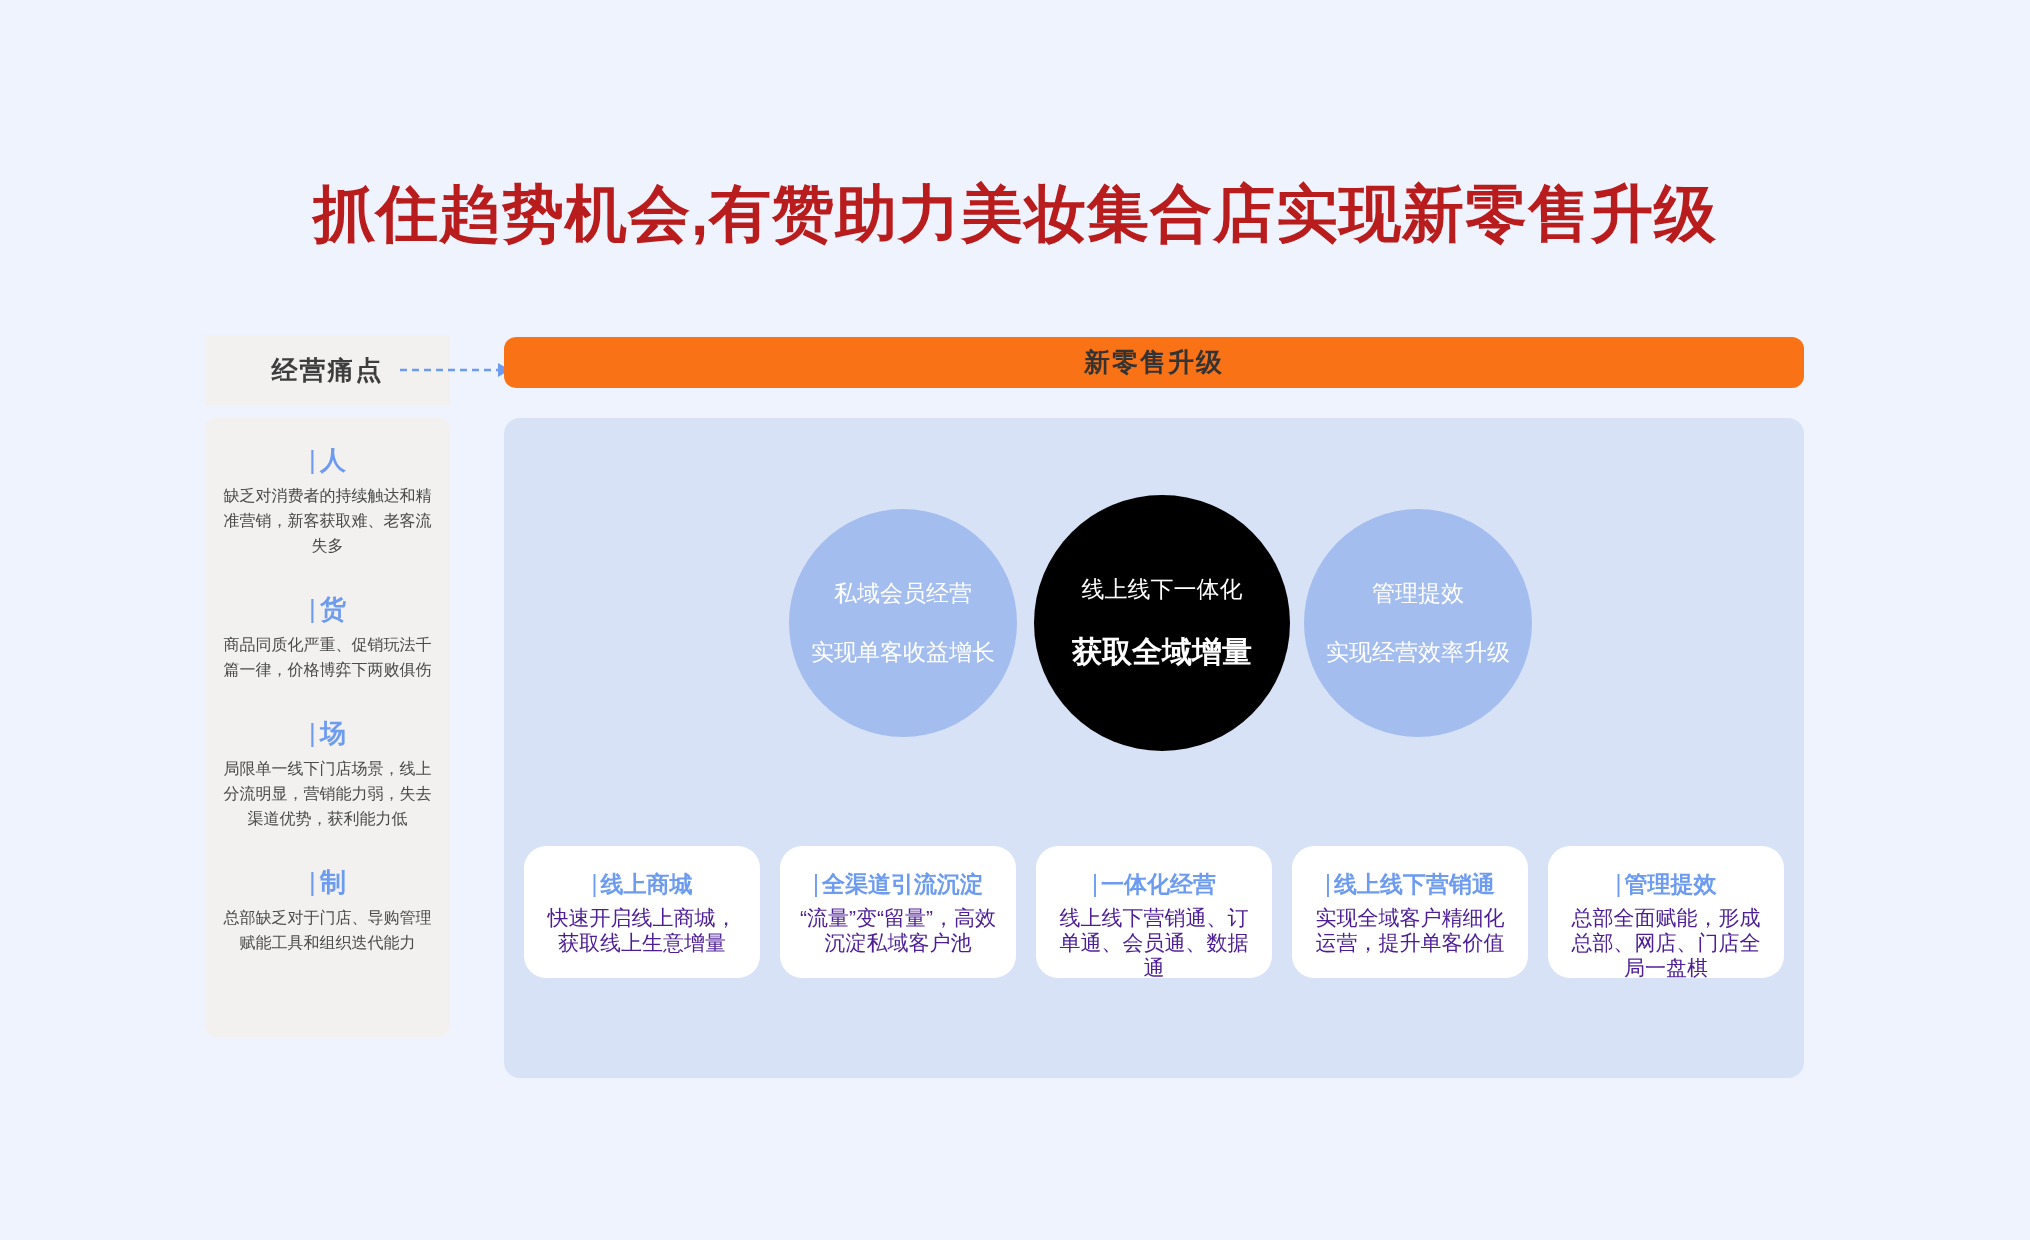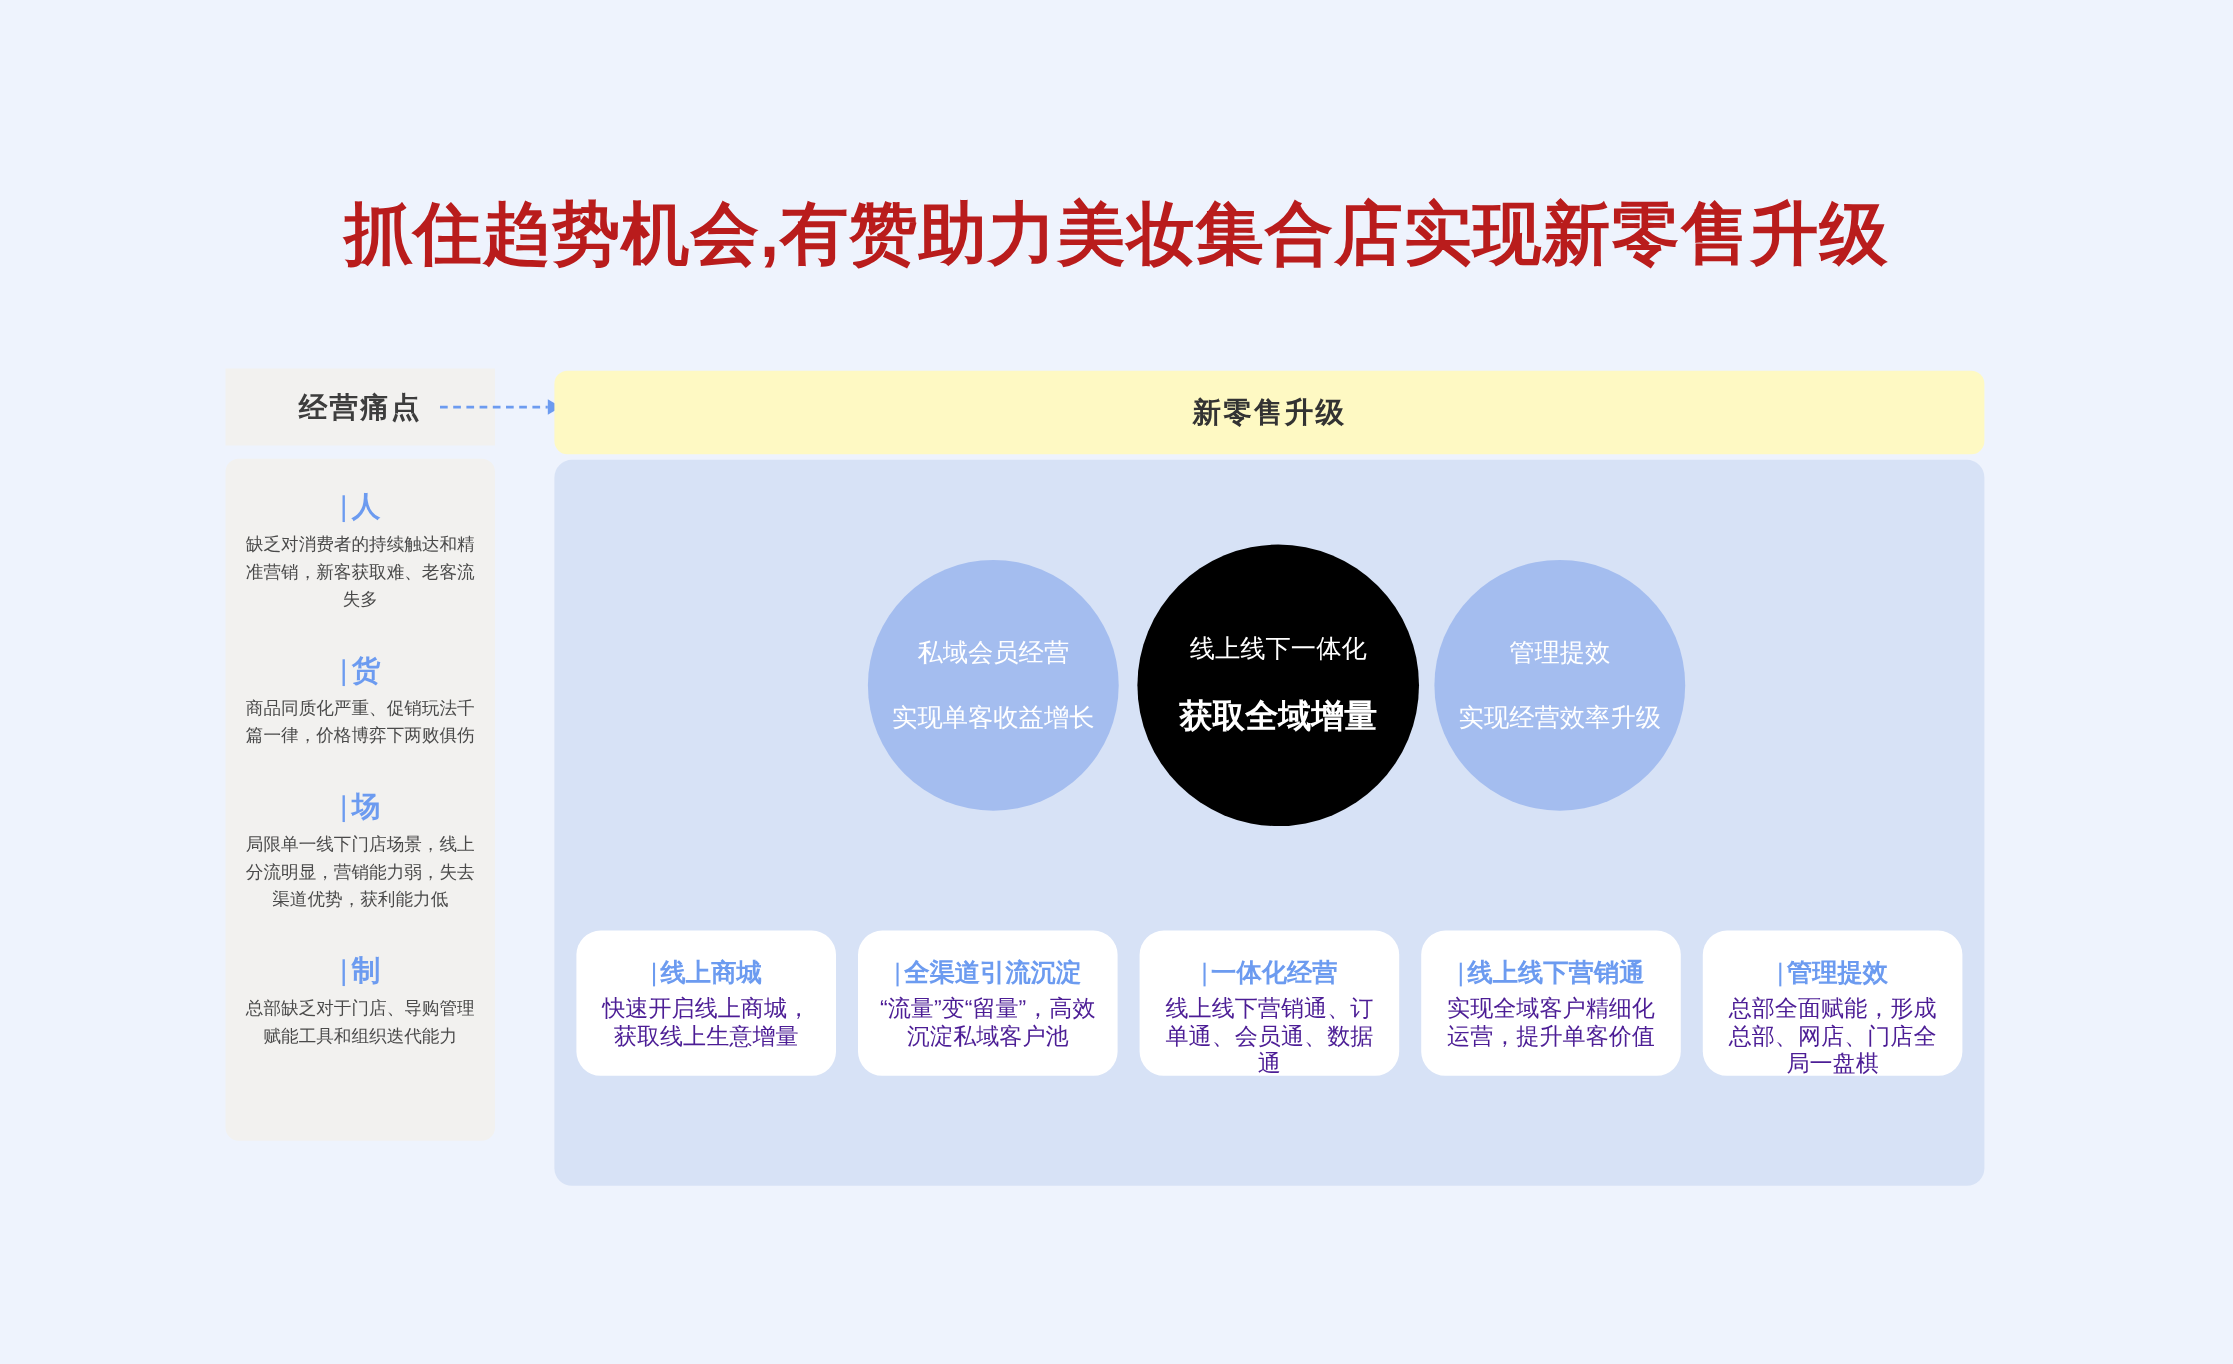--- a/index.html
+++ b/index.html
@@ -98,22 +98,22 @@
     height: 24px;
     pointer-events: none;
   }
 
   
   .banner {
     position: absolute;
     left: 504px;
     top: 337px;
     width: 1300px;
-    height: 76px;
-    background: #fef9c3;
+    height: 51px;
+    background: #f97316;
     border-radius: 12px;
     display: flex;
     align-items: center;
     justify-content: center;
   }
   .banner-label {
     font-size: 26px;
     font-weight: 700;
     color: #333333;
     letter-spacing: 2px;

